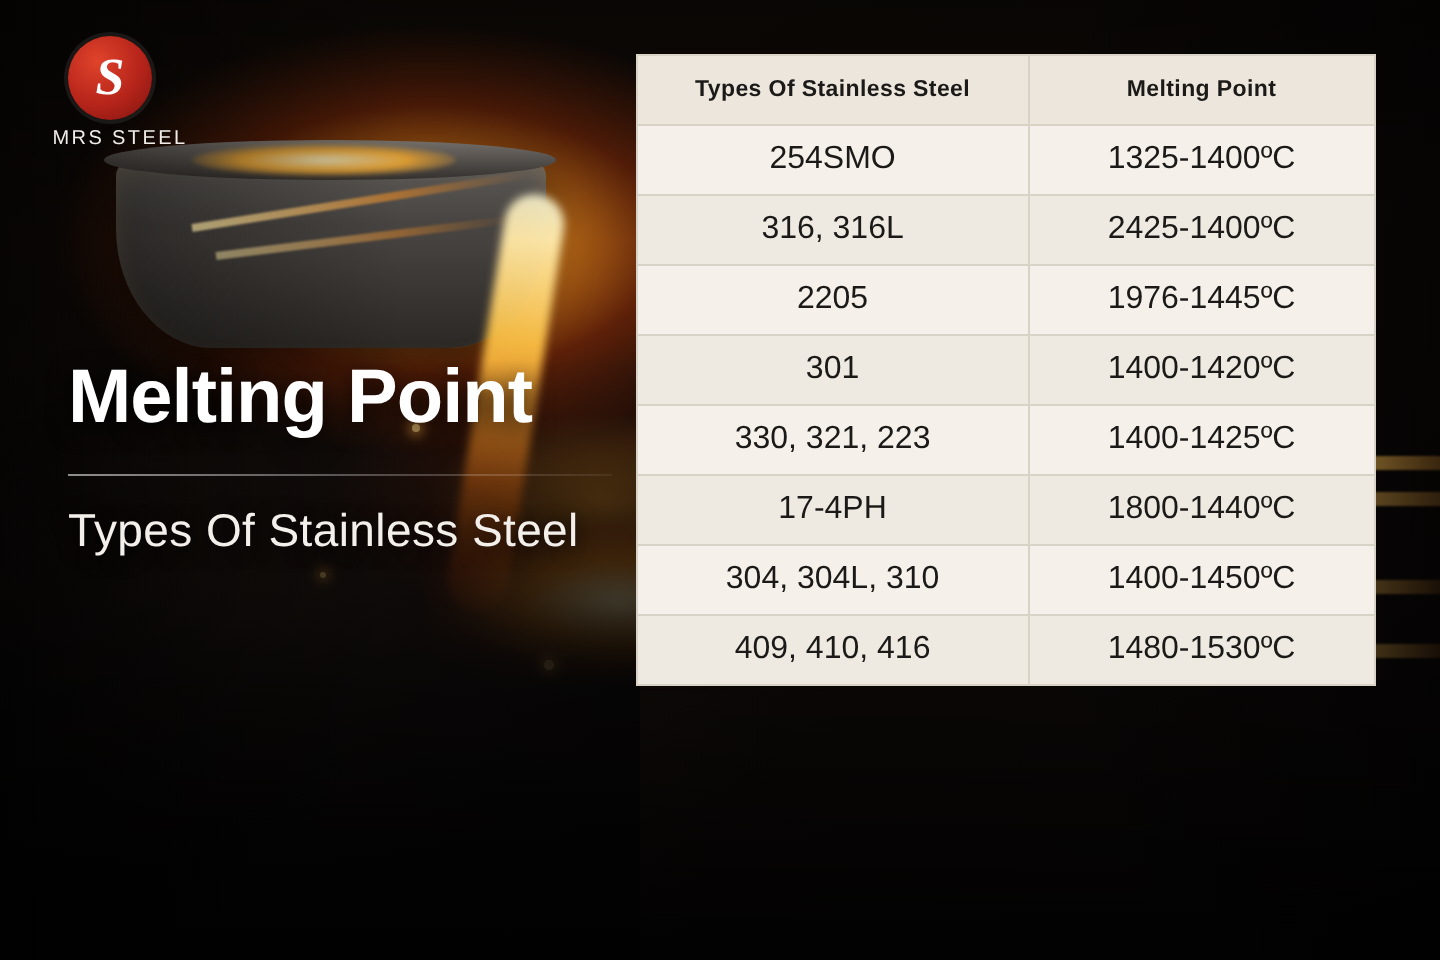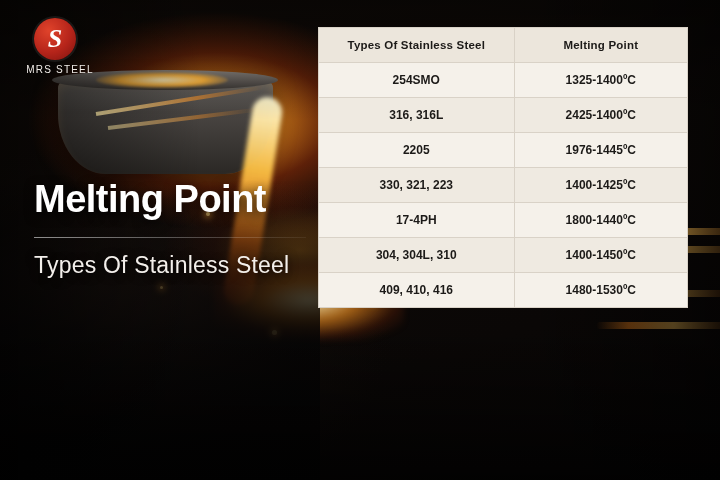--- a/index.html
+++ b/index.html
@@ -213,22 +213,22 @@
   }
   table.data th {
     background: #ece6dc;
     font-size: 11.5px;
     font-weight: bold;
     letter-spacing: 0.2px;
     height: 34px;
   }
   table.data td {
     background: #f5f1ea;
-    font-size: 12px;
-    font-weight: bold;
+    font-size: 16px;
+    font-weight: normal;
   }
   table.data tr:nth-child(even) td {
     background: #efeae1;
   }
   .col-a { width: 53%; }
   .col-b { width: 47%; }
 </style>
 </head>
 <body>
 
@@ -288,20 +288,24 @@
           </tr>
           <tr>
             <td>316, 316L</td>
             <td>2425-1400ºC</td>
           </tr>
           <tr>
             <td>2205</td>
             <td>1976-1445ºC</td>
           </tr>
           <tr>
+            <td>301</td>
+            <td>1400-1420ºC</td>
+          </tr>
+          <tr>
             <td>330, 321, 223</td>
             <td>1400-1425ºC</td>
           </tr>
           <tr>
             <td>17-4PH</td>
             <td>1800-1440ºC</td>
           </tr>
           <tr>
             <td>304, 304L, 310</td>
             <td>1400-1450ºC</td>

